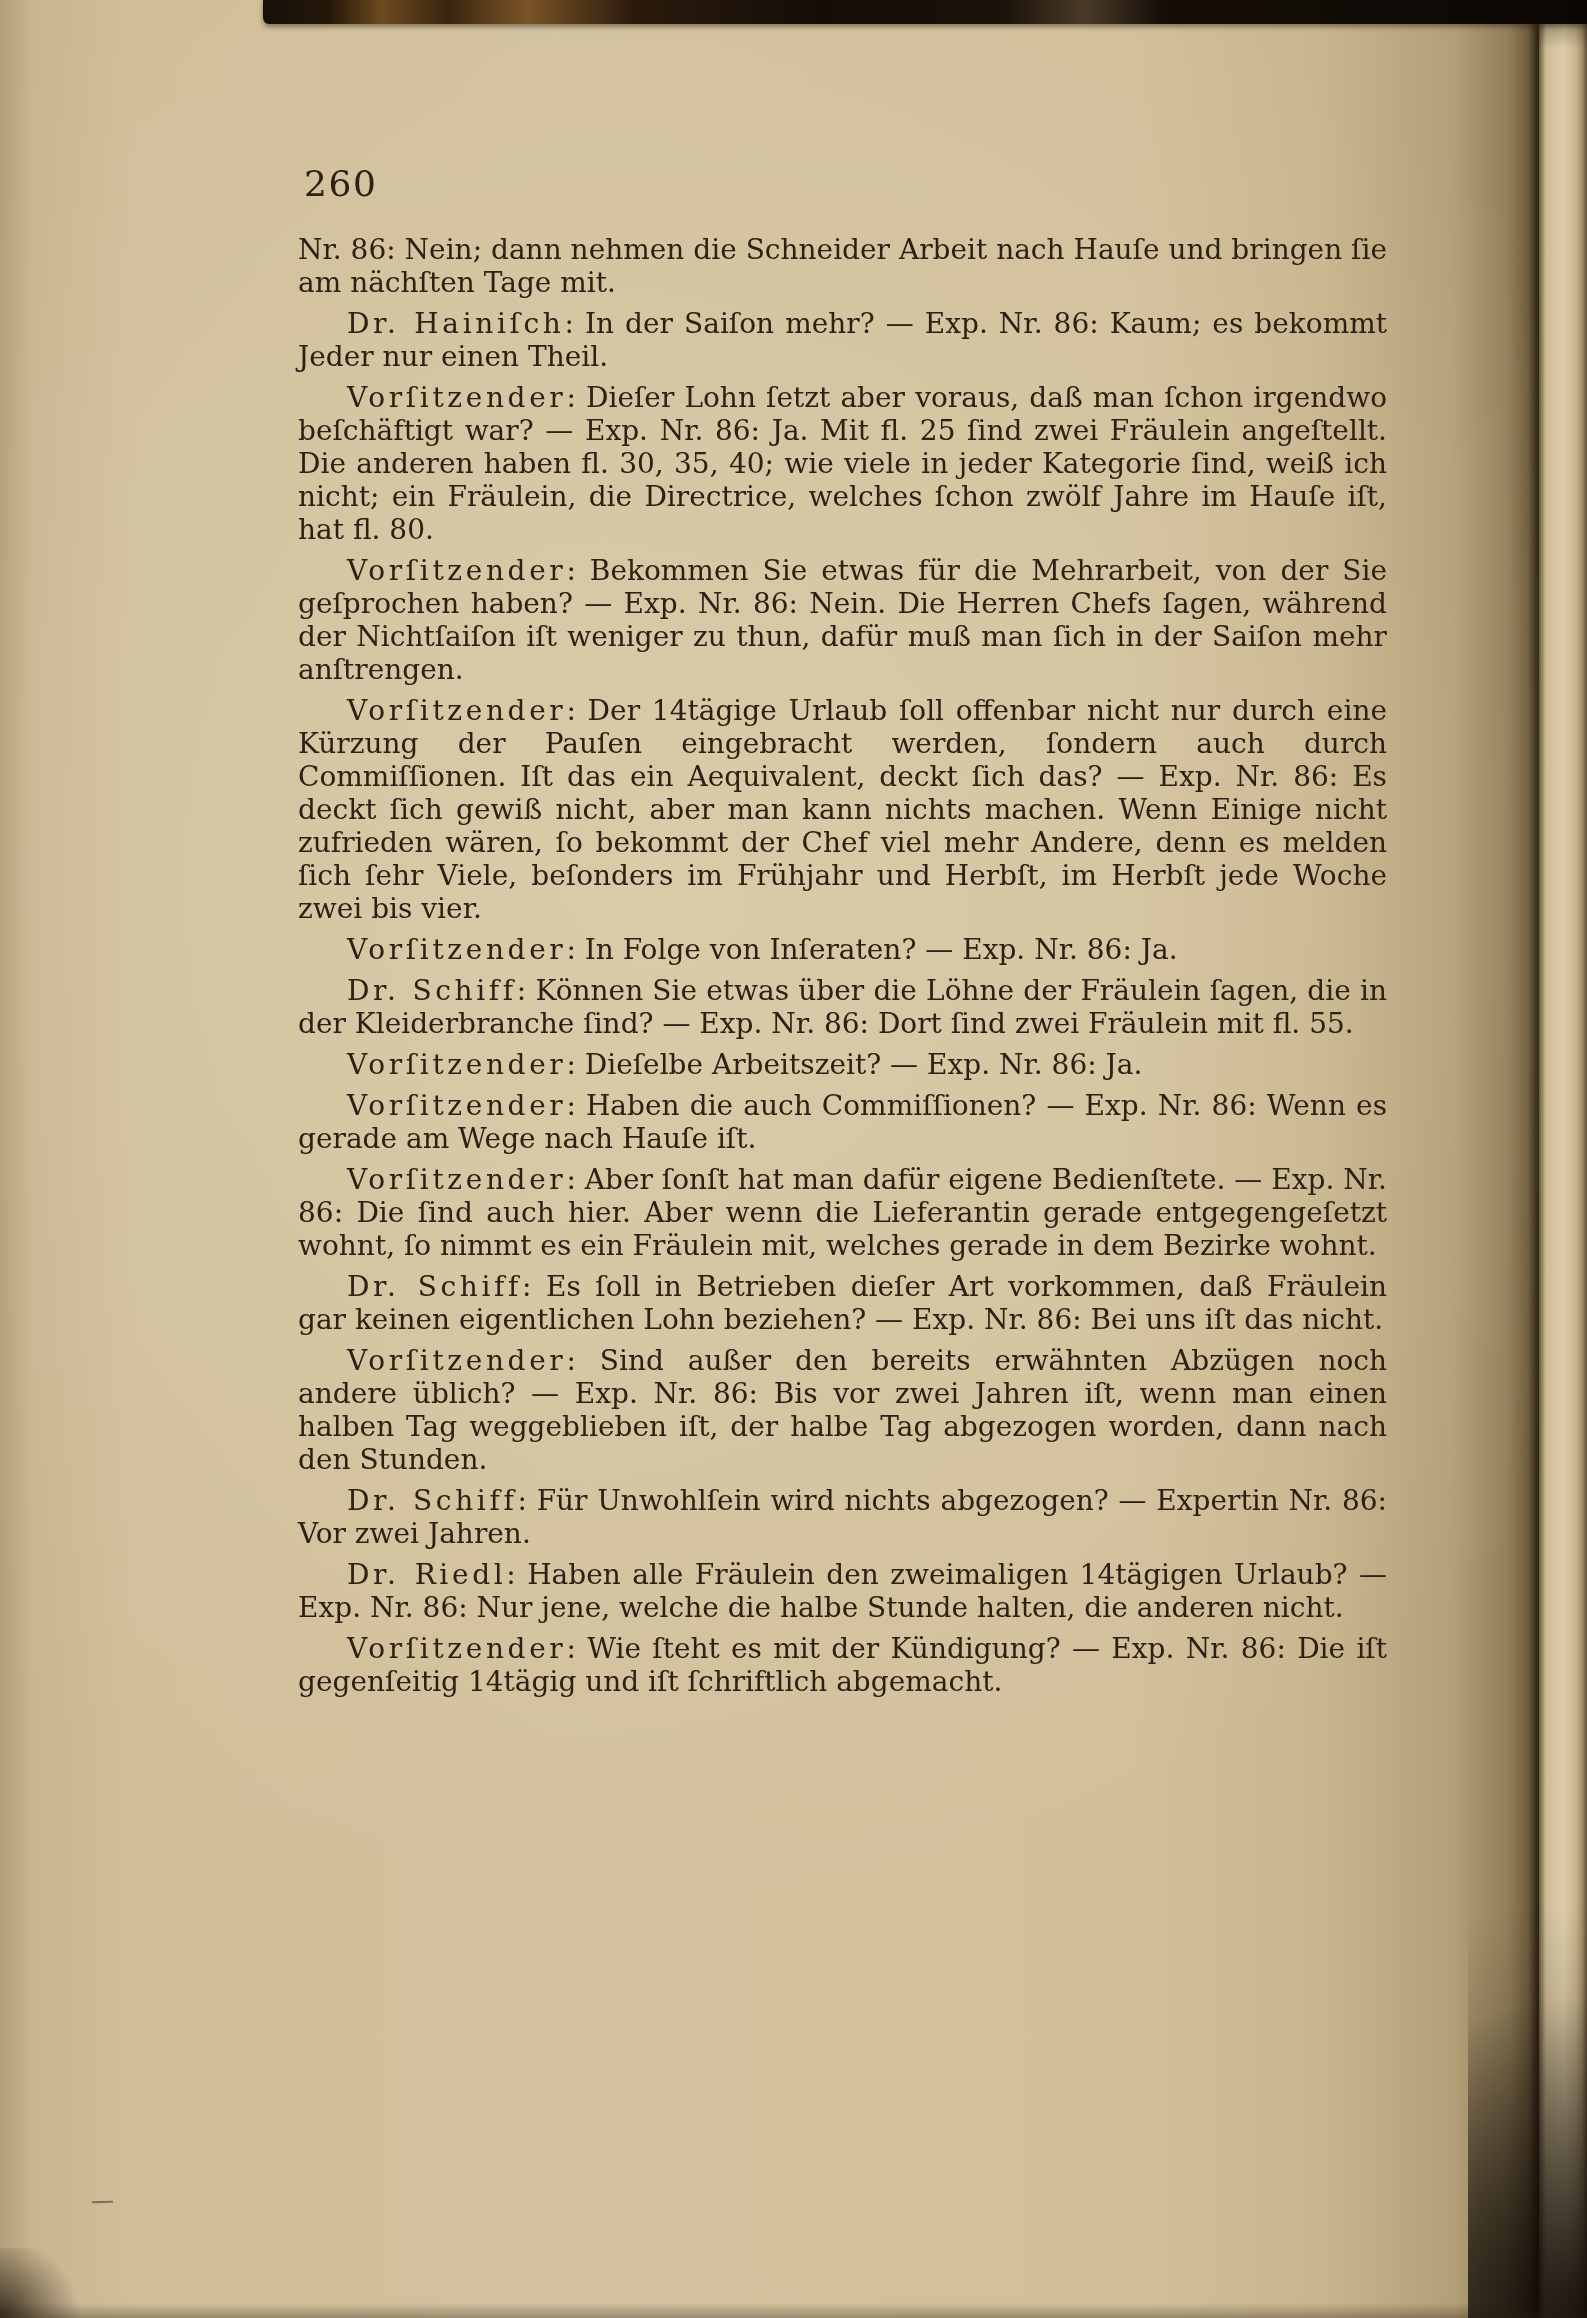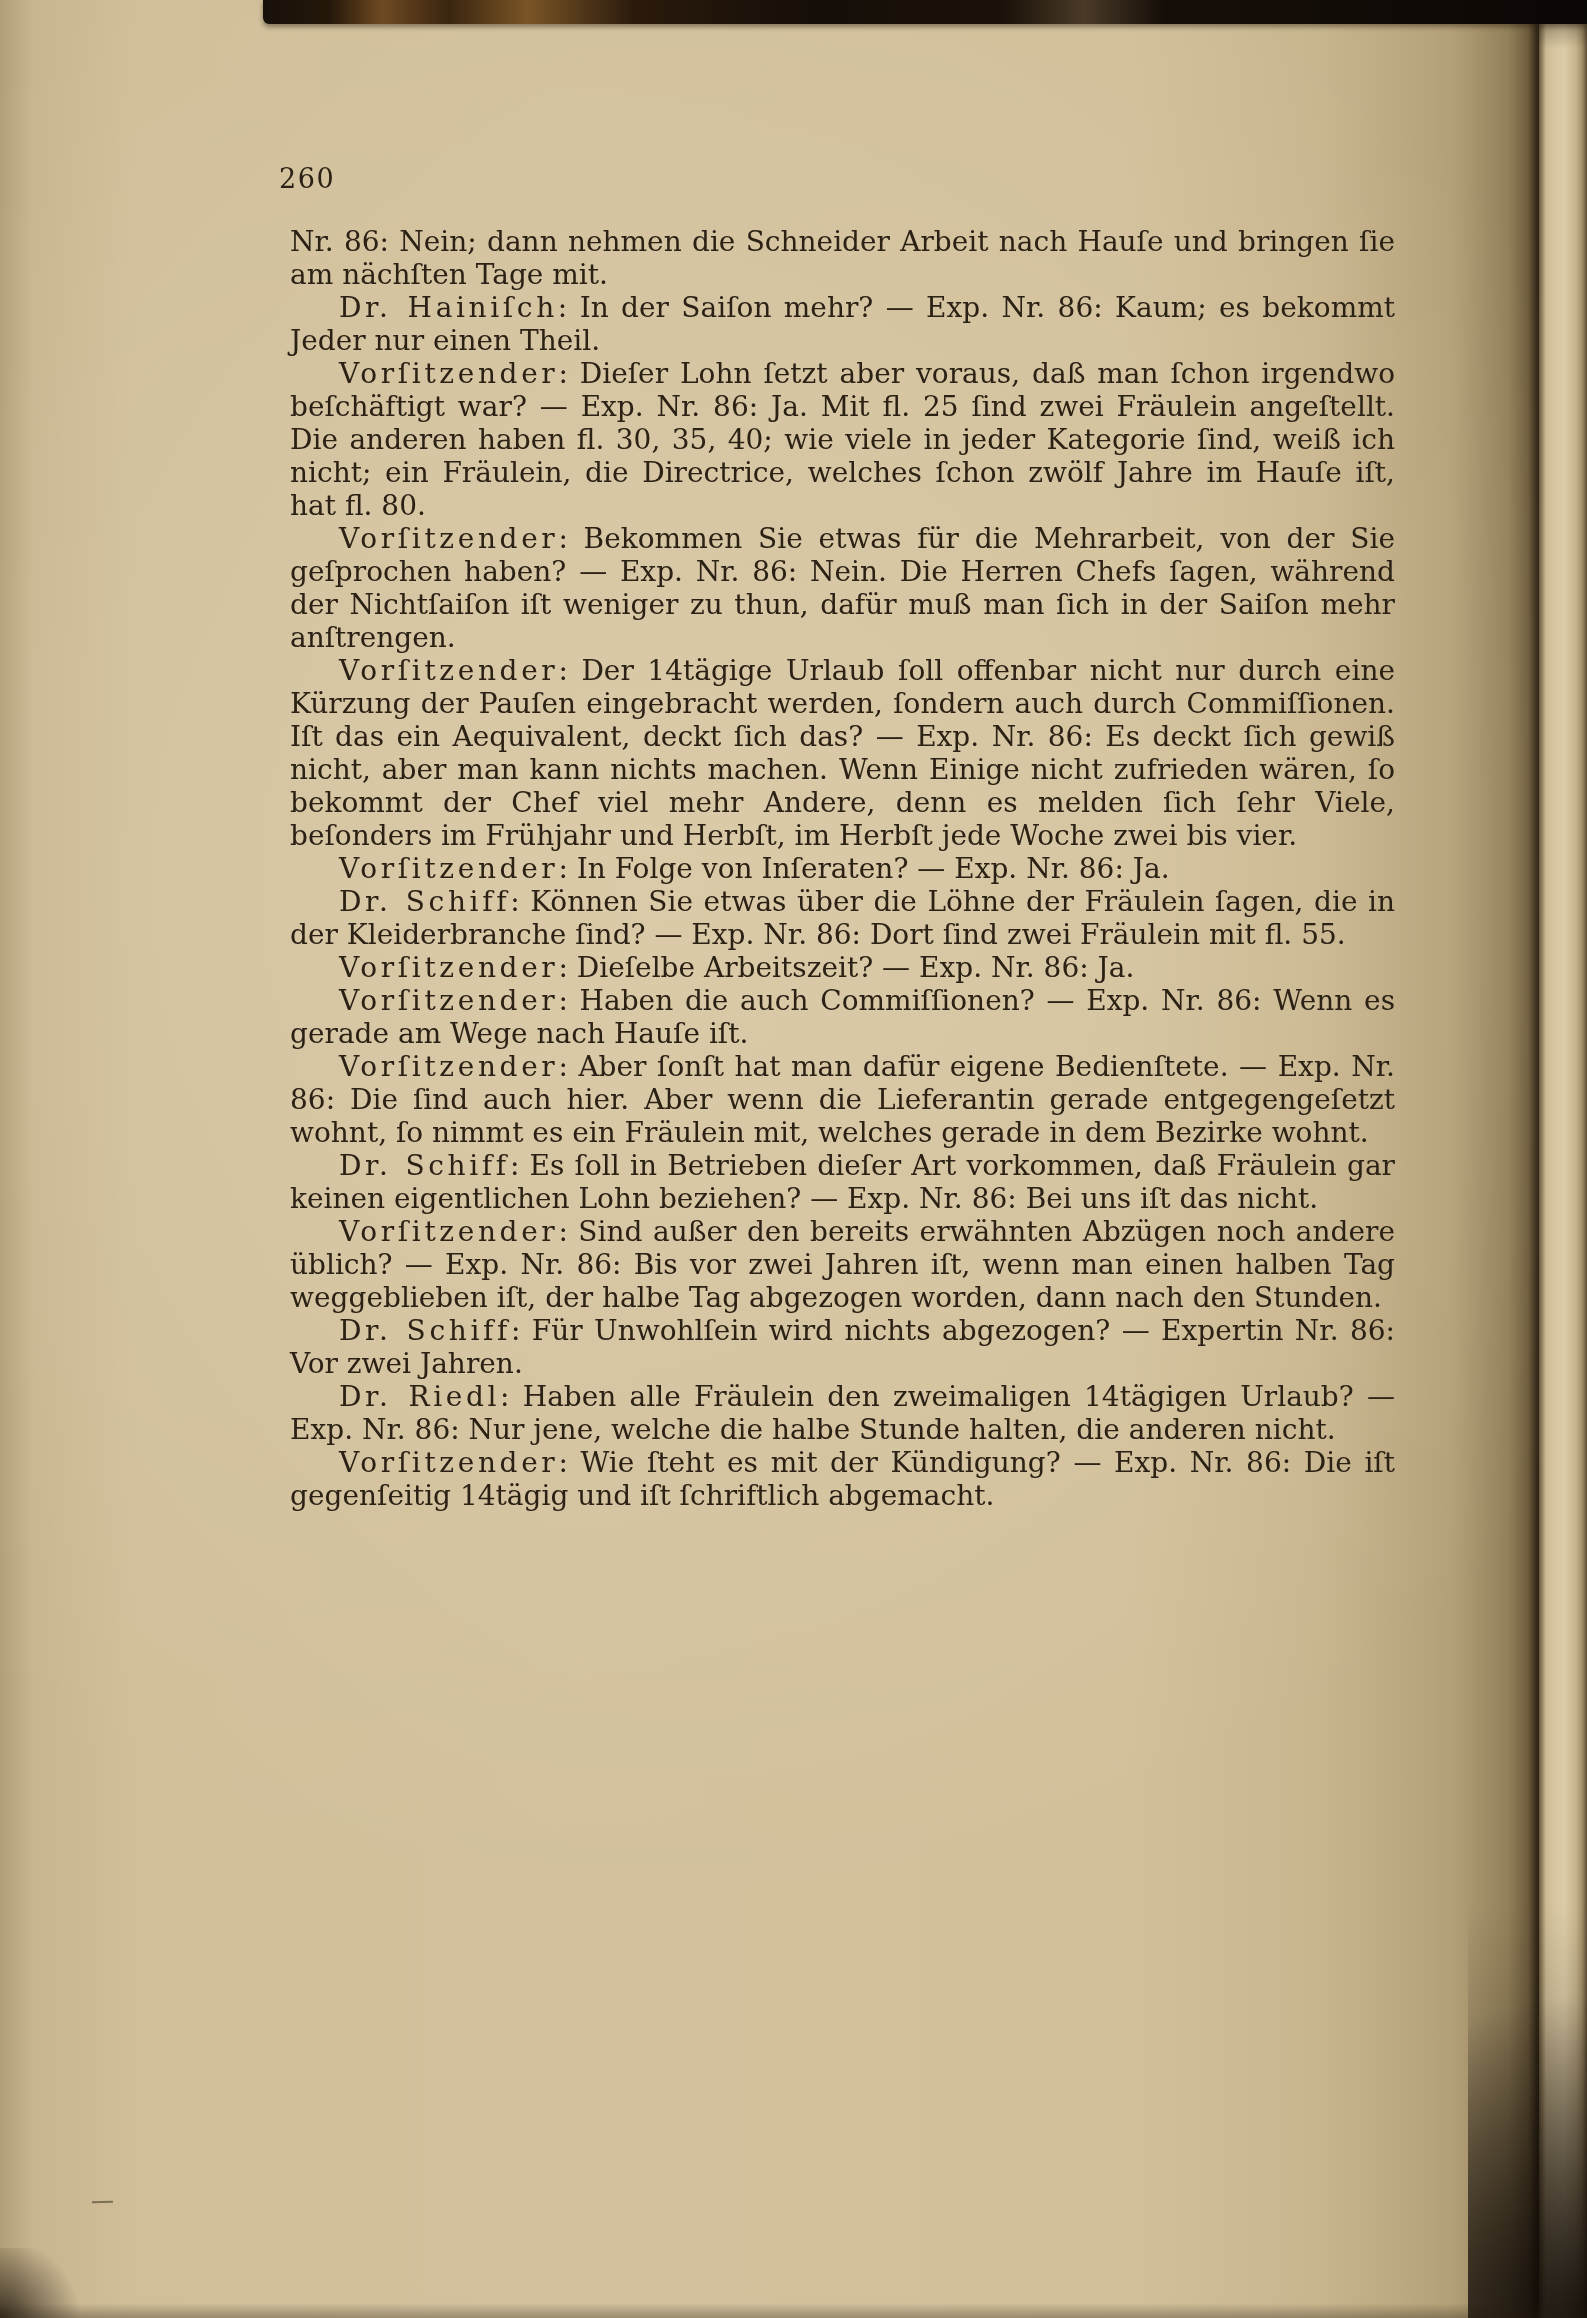--- a/index.html
+++ b/index.html
@@ -104,42 +104,42 @@
     position: absolute;
     left: 0;
     right: 0;
     bottom: 0;
     height: 16px;
     background: linear-gradient(180deg, rgba(0,0,0,0) 0%, rgba(38, 28, 15, 0.35) 100%);
   }
 
   .page-number {
     position: absolute;
-    left: 279px;
+    left: 304px;
     top: 163px;
-    font-size: 27px;
+    font-size: 36px;
     letter-spacing: 1.6px;
     color: var(--ink, #2b2115);
   }
 
   .text-block {
     position: absolute;
     left: 290px;
     top: 225px;
     width: 1105px;
     font-size: 28px;
     line-height: 33px;
     text-align: justify;
     color: var(--ink, #2b2115);
     hyphens: auto;
     -webkit-hyphens: auto;
   }
 
   .text-block p {
-    margin: 0;
+    margin: 8px;
     text-indent: 49px;
   }
 
   .text-block p.noindent {
     text-indent: 0;
   }
 
   
   .sperr {
     letter-spacing: 0.13em;

